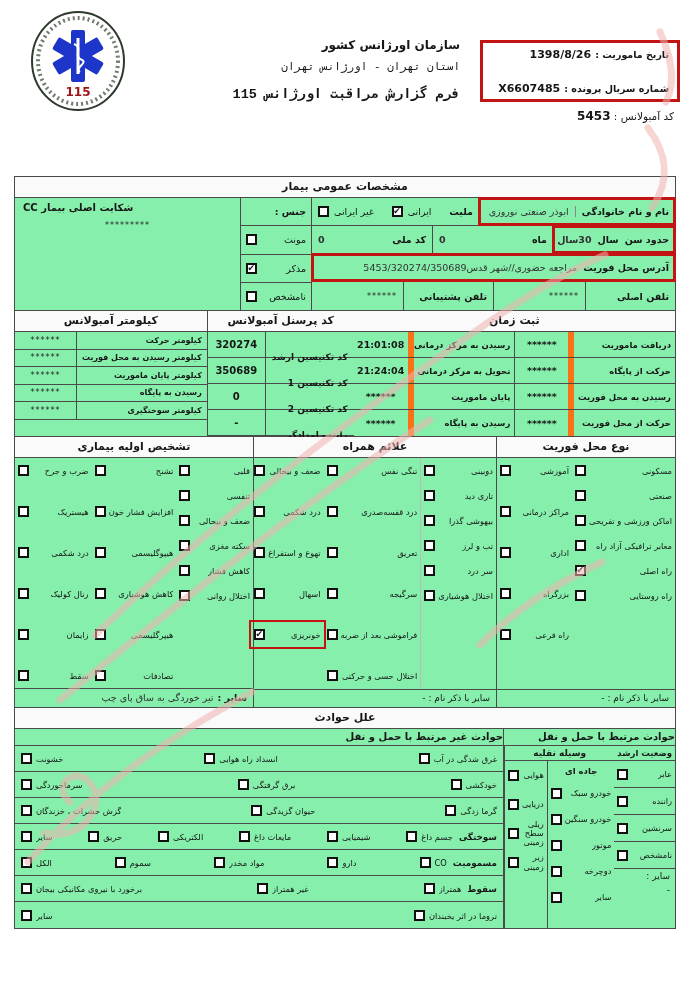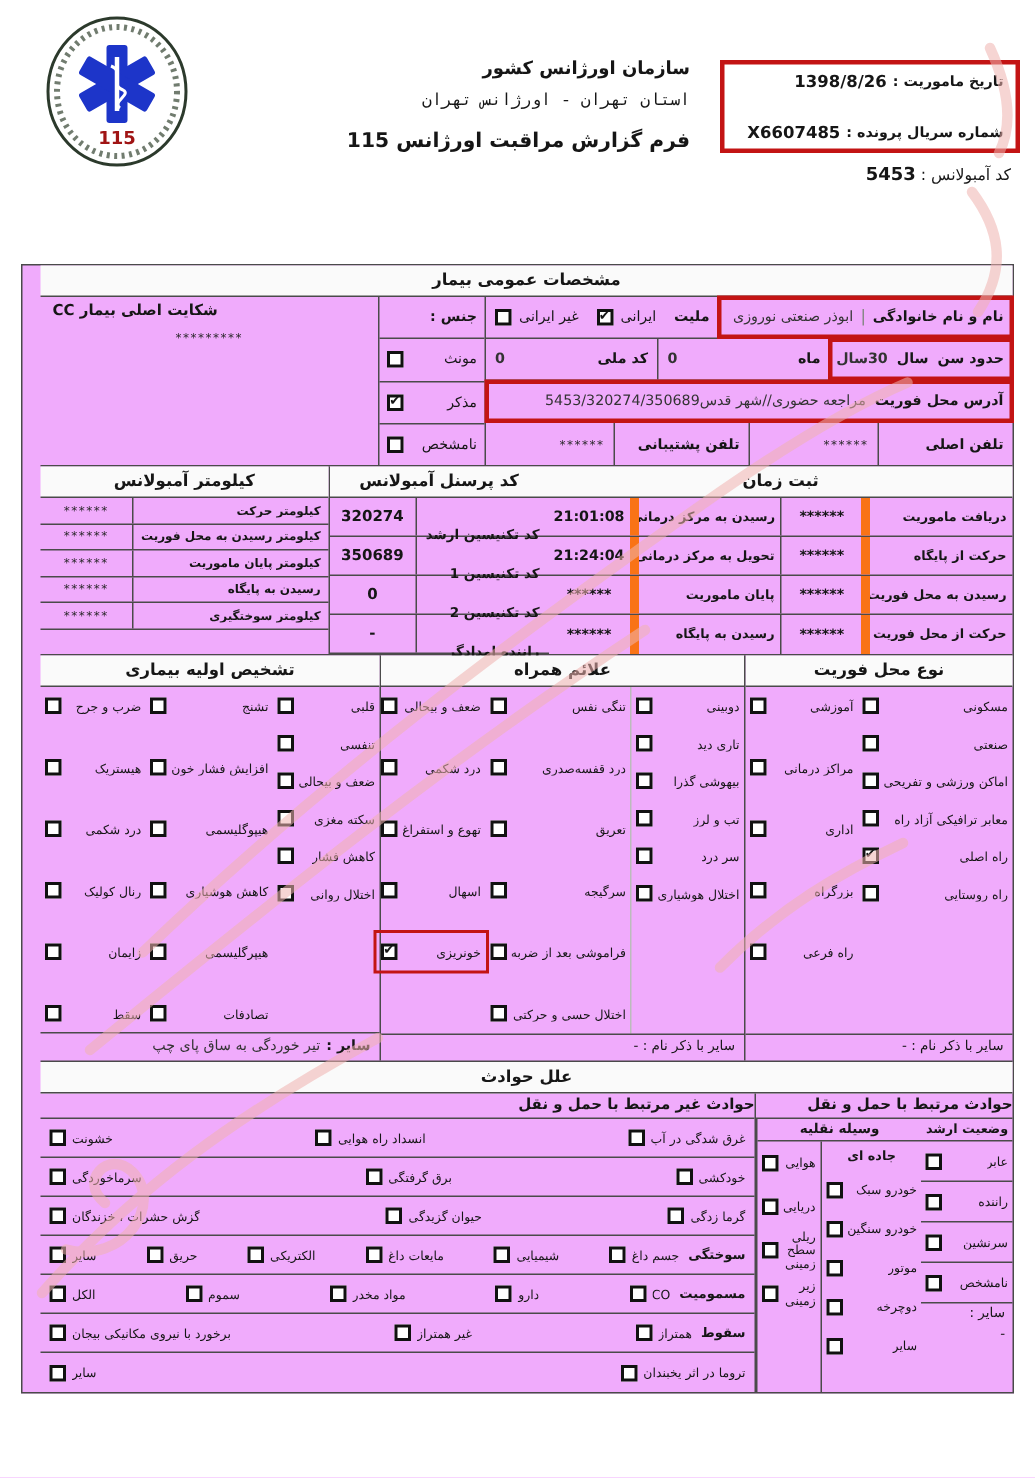--- a/index.html
+++ b/index.html
@@ -16,34 +16,34 @@
 
   
   .wm { position:absolute; inset:0; pointer-events:none; z-index:5; }
 
   
   .hdr { position:absolute; top:0; left:0; right:0; height:172px; }
   .logo { position:absolute; left:30px; top:10px; }
   .hdr-center { position:absolute; top:18px; left:150px; right:230px; text-align:right;margin-top:20px; }
   .org1 { font-size:12px; font-weight:bold; margin-bottom:8px; }
   .org2 { font-size:11px; margin-bottom:12px;font-family:Liberation Mono, monospace; }
-  .ftitle { font-size:13.5px; font-weight:bold; }
+  .ftitle { font-size:13.5px; font-weight:bold;font-family:Liberation Mono, monospace; }
   .infobox {
     position:absolute; top:40px; right:10px; width:200px; height:62px;
     border:3px solid #c31414; padding:5px 8px 4px 8px;
     display:flex; flex-direction:column; justify-content:space-between;
     font-size:10px;
   }
   .inforow { display:flex; align-items:center; gap:4px; }
   .inforow b { font-size:11px; }
   .ambcode { position:absolute; top:109px; right:16px; font-size:10.5px; }
   .ambcode b { font-size:12px; }
 
   
-  .form { position:absolute; left:14px; top:176px; width:662px; border:1px solid #4a4a4a; background:#f0abfc;padding-left:12px; }
+  .form { position:absolute; left:14px; top:176px; width:662px; border:1px solid #4a4a4a; background:#86efac; }
   .sec { border-bottom:1px solid #4a4a4a; }
   .sec:last-child { border-bottom:none; }
   .sec-title { text-align:center; font-weight:bold; font-size:11px; padding:3px 0 4px; border-bottom:1px solid #4a4a4a; background:#fafafa; }
   .cellsep { border-left:1px solid #4a4a4a; }
 
   .flabel { font-size:9.5px; font-weight:bold; white-space:nowrap; }
   .fvalue { font-size:9.5px; color:#333; white-space:nowrap; }
   .num { font-weight:bold; }
   .ast { font-size:8px; letter-spacing:1px; color:#222; }
 
@@ -132,21 +132,21 @@
   .vlabel { font-size:8.5px; font-weight:bold; text-align:center; padding:5px 0 4px; }
   .vcol .ci { height:26px; }
   .vcol-mode .ci { height:29px; }
   .vcol-mode .ci-l { white-space:normal; line-height:1.1; }
   .nt-rows { flex:1; display:flex; flex-direction:column; }
   .nt-row { flex:1; display:flex; align-items:center; border-bottom:1px solid #4a4a4a; padding:0 6px; gap:6px; min-height:26px; }
   .nt-row:last-child { border-bottom:none; }
   .nt-pre { font-size:8.8px; font-weight:bold; white-space:nowrap; }
   .nt-pre:empty { display:none; }
   .nt-items { flex:1; display:flex; justify-content:space-between; align-items:center; }
-  .nti { display:flex; align-items:center; gap:4px; }
+  .nti { display:flex; align-items:flex-end; gap:4px; }
   .nti .ci-l { font-size:8.3px; }
 </style>
 </head>
 <body>
 
 <div class="page">
 
   <svg class="wm" viewBox="0 0 690 985" width="690" height="985">
     <g fill="none" stroke="#f0b3b0" stroke-width="7" stroke-linecap="round" opacity="0.55">
       <path d="M 648 128 C 666 152, 672 178, 652 208"></path>

